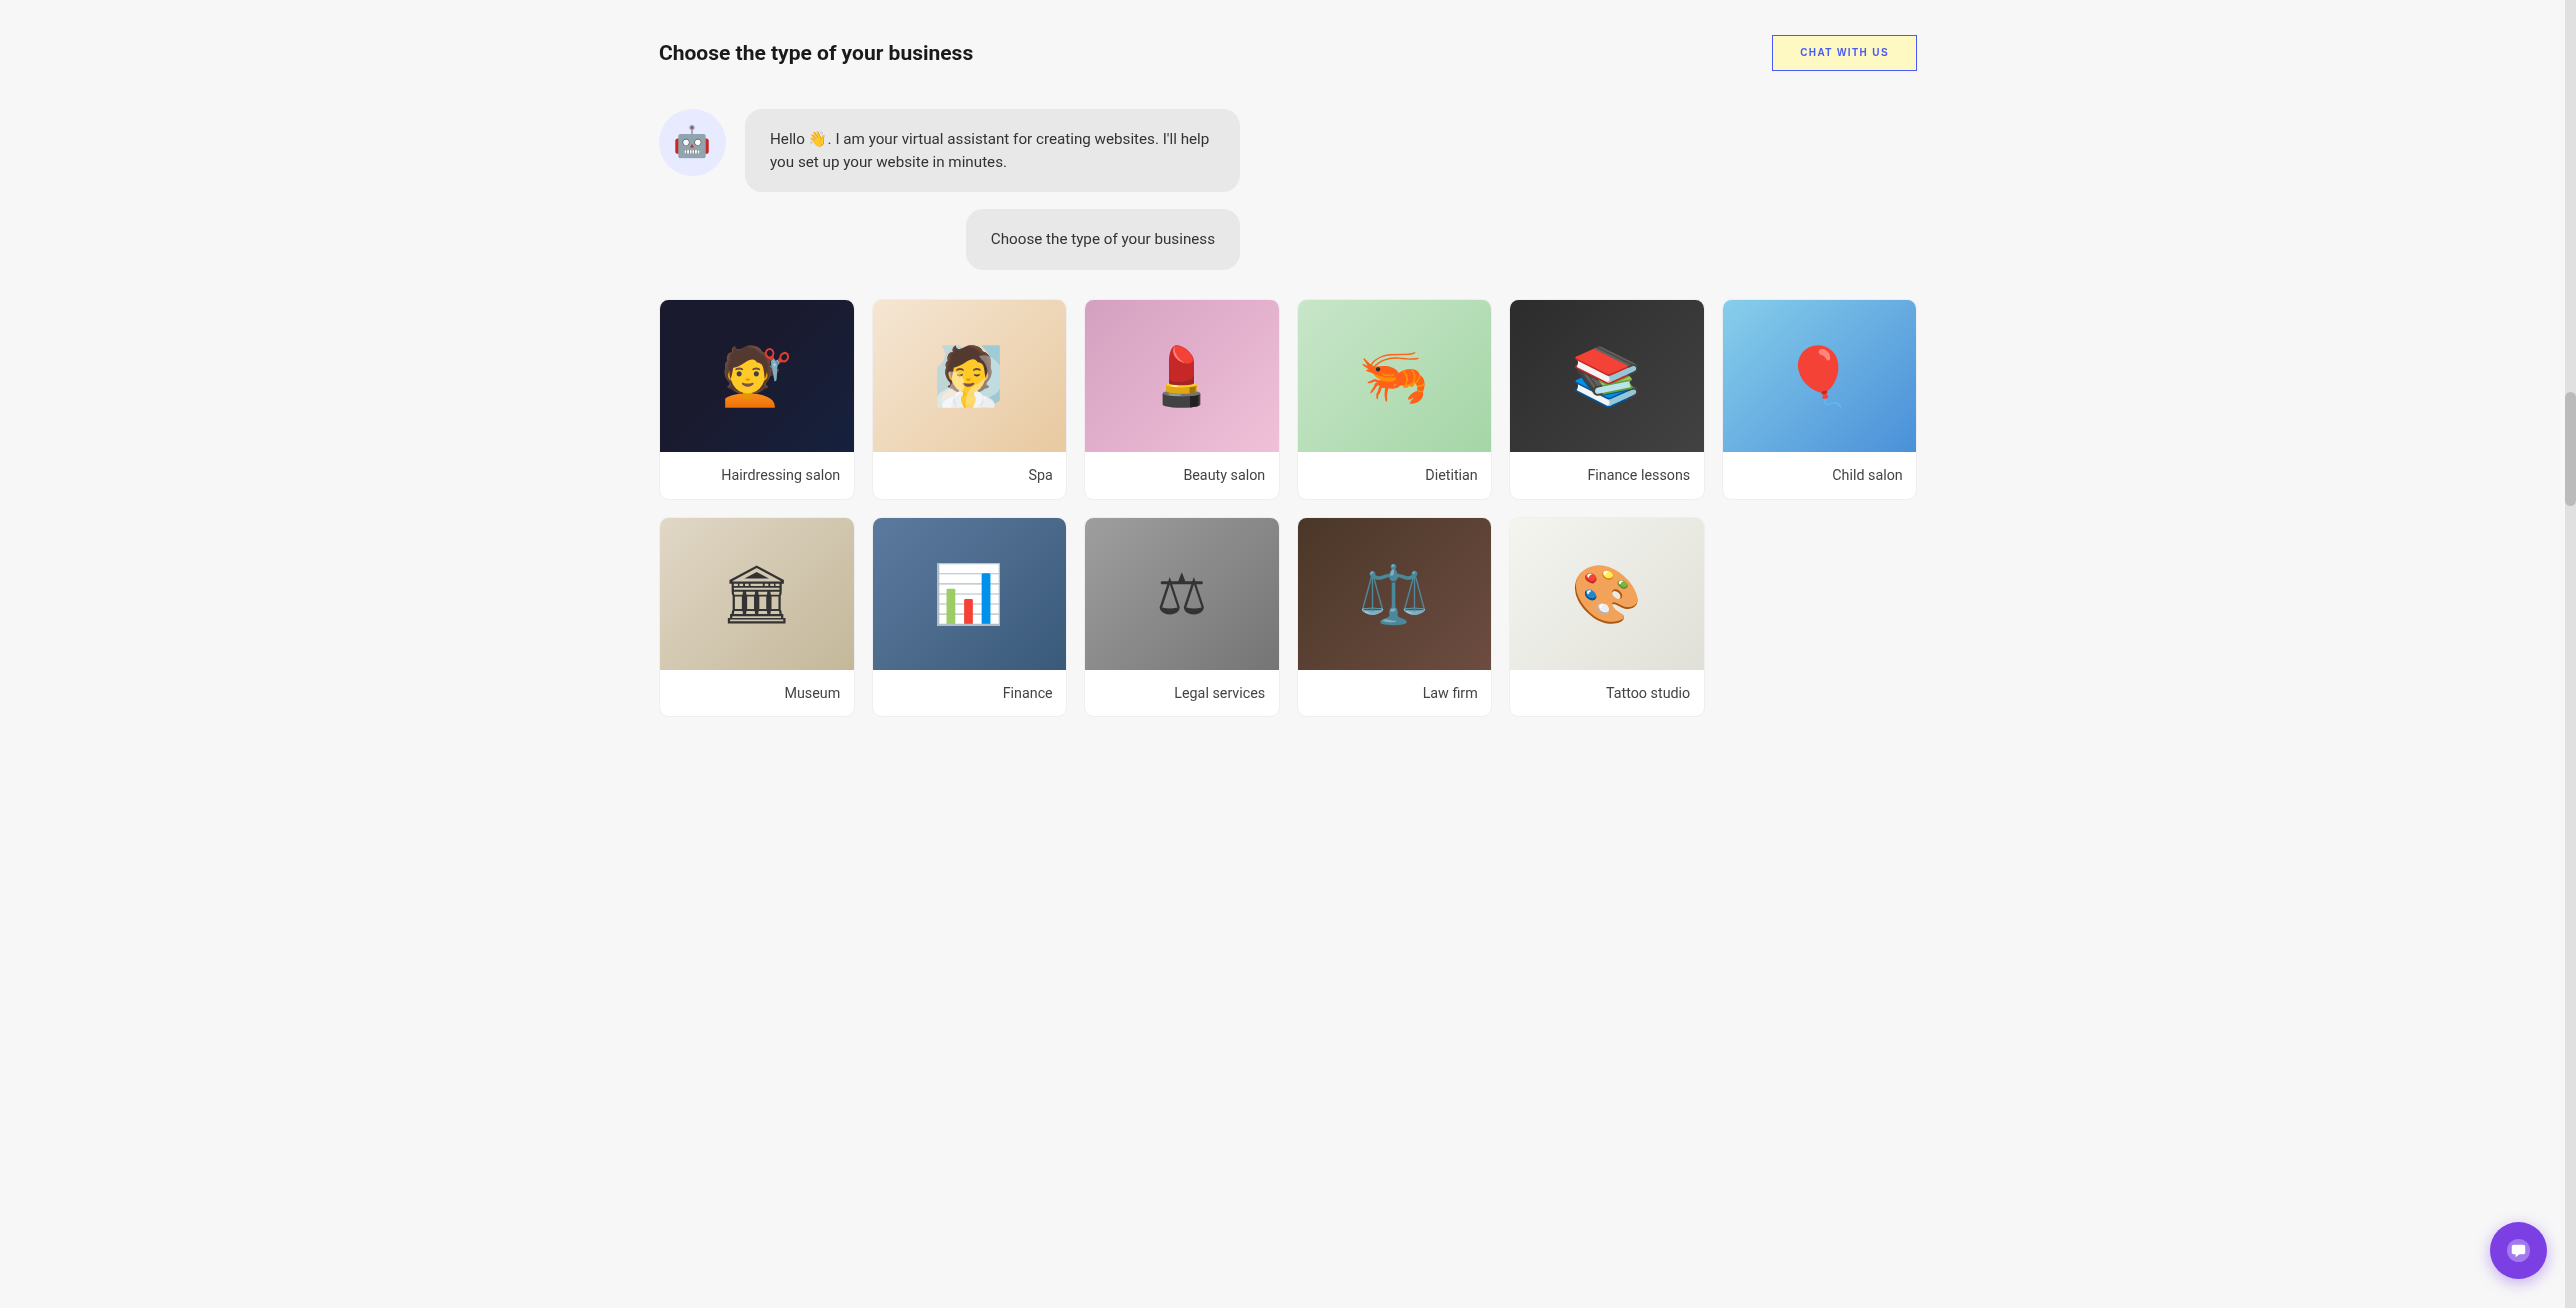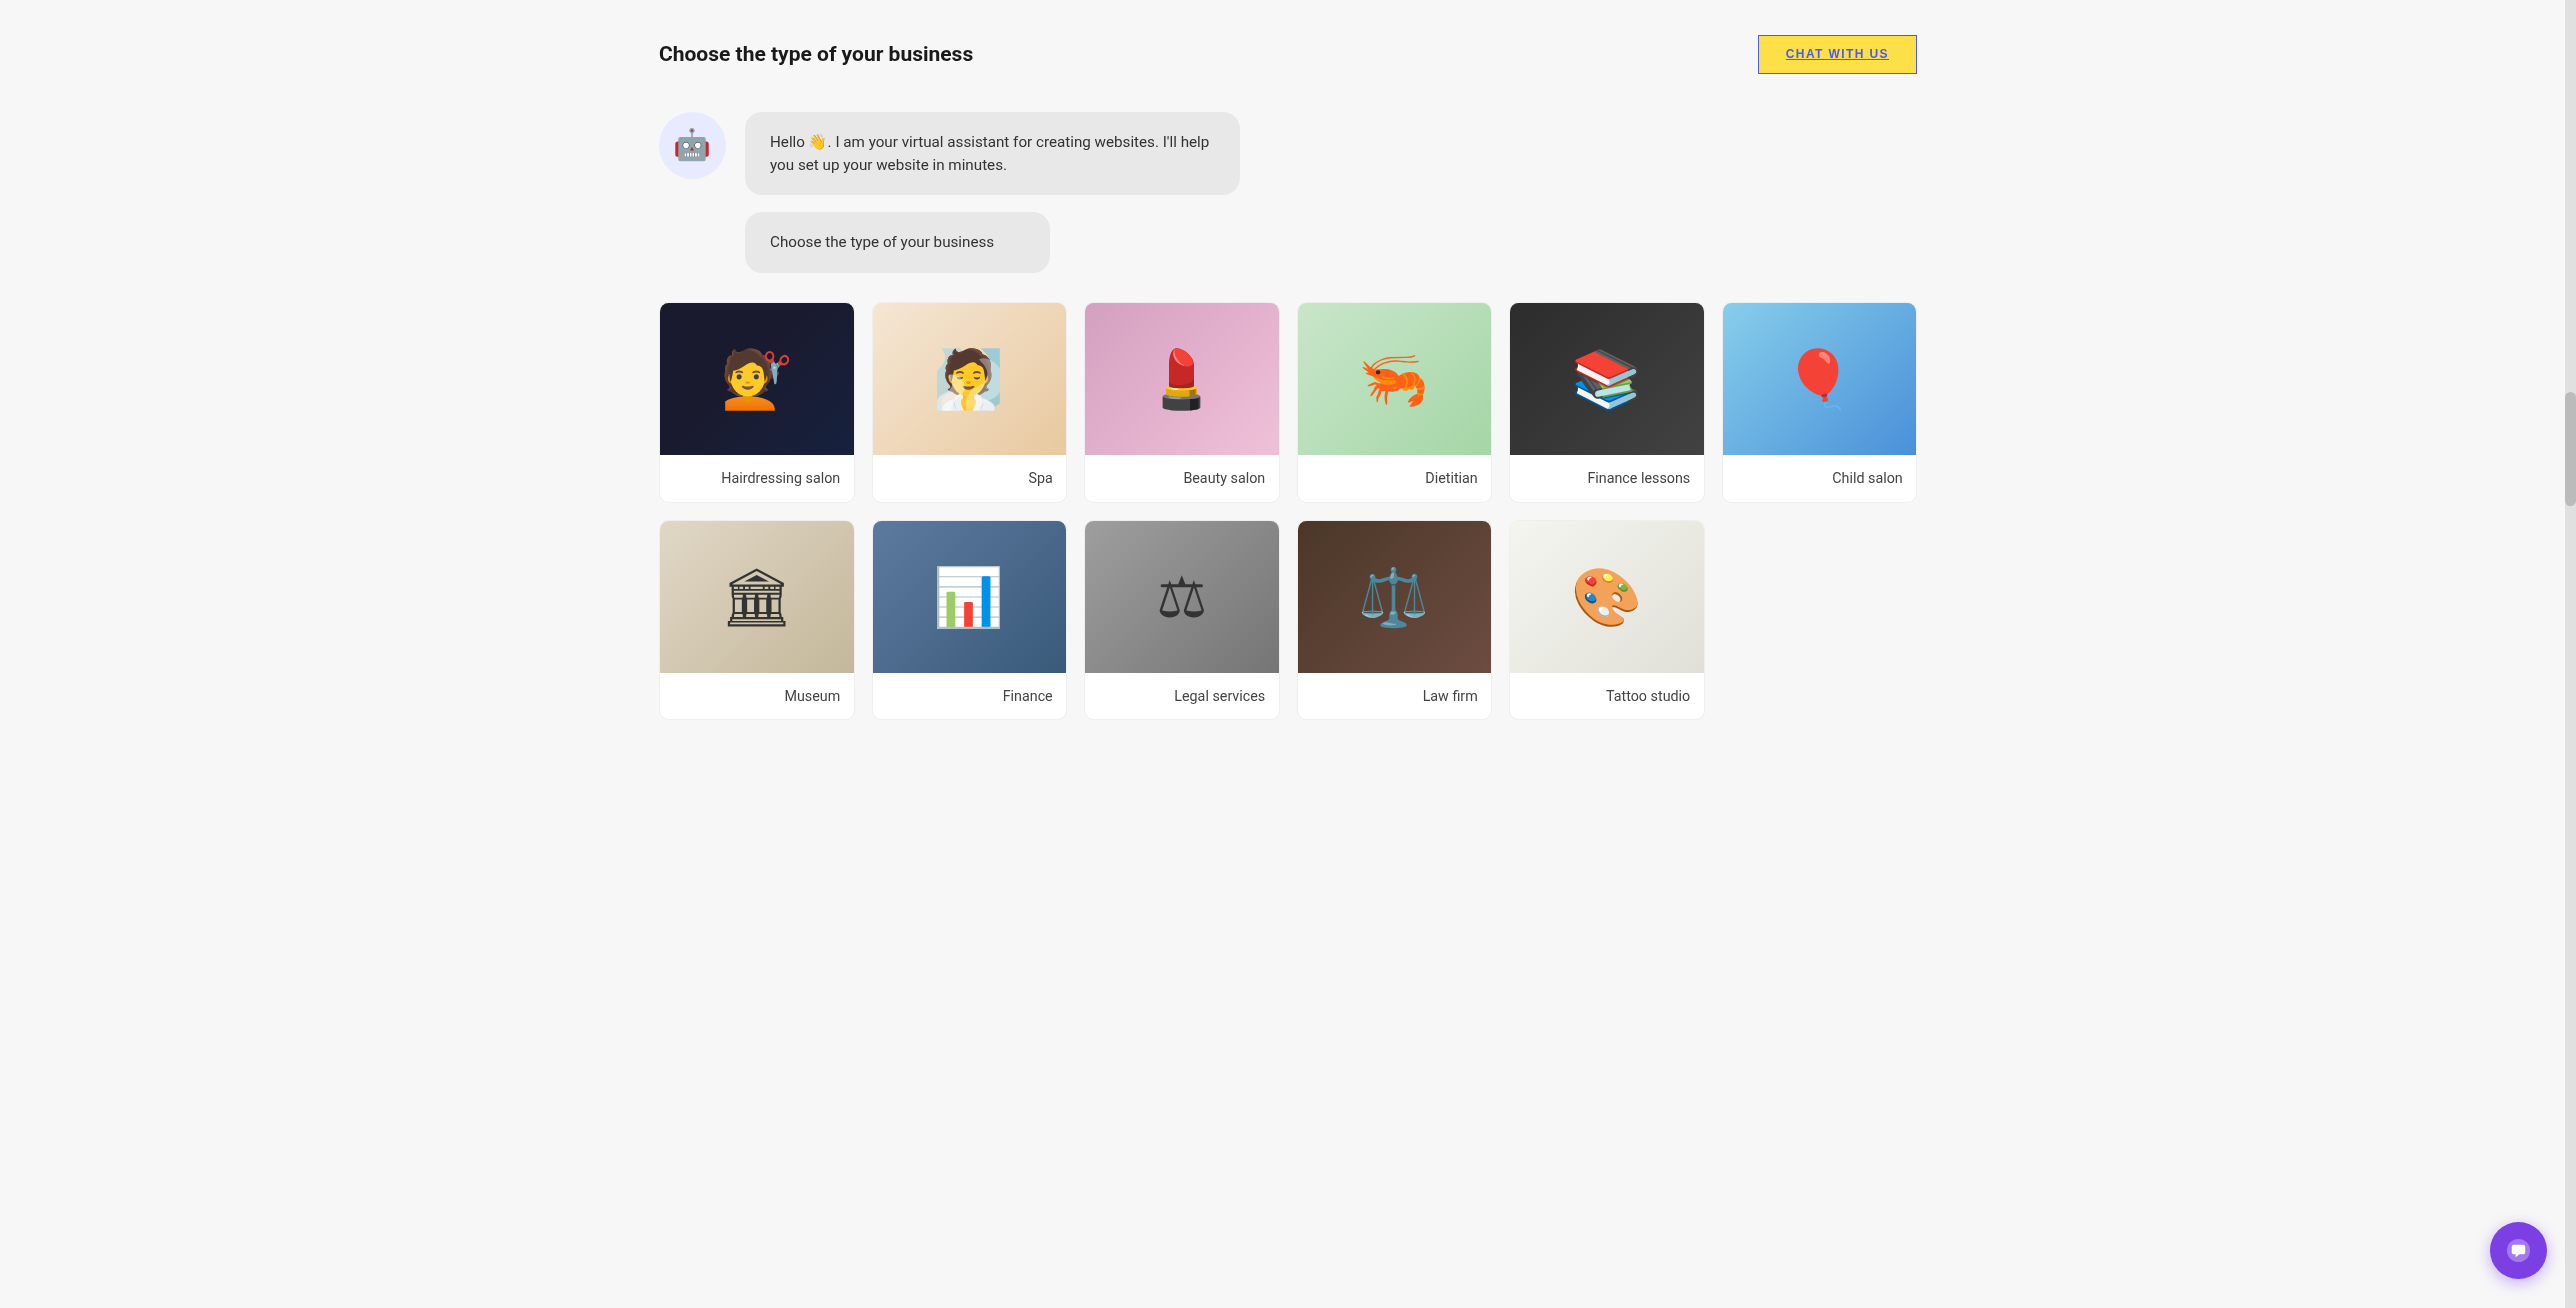--- a/index.html
+++ b/index.html
@@ -21,29 +21,28 @@
       align-items: center;
       margin-bottom: 38px;
     }
     .page-title {
       font-size: 21px;
       font-weight: 700;
       color: #1a1a1a;
     }
     .chat-btn {
       border: 1.9px solid #4a5af7;
-      background: #fde047;
+      background: #fef9c3;
       color: #4a5af7;
-      font-size: 12px;
+      font-size: 10px;
       font-weight: 700;
       letter-spacing: 1.4px;
       padding: 11.4px 27px;
       cursor: pointer;
       text-transform: uppercase;
-      text-decoration: underline;
     }
     .chat-section {
       display: flex;
       align-items: flex-start;
       gap: 19px;
       margin-bottom: 29px;
     }
     .bot-avatar {
       width: 67px;
       height: 67px;
@@ -52,20 +51,21 @@
       display: flex;
       align-items: center;
       justify-content: center;
       flex-shrink: 0;
       font-size: 27px;
     }
     .chat-bubbles {
       display: flex;
       flex-direction: column;
       gap: 17px;
+      align-items: flex-end;
     }
     .chat-bubble {
       background: #e8e8e8;
       border-radius: 17px;
       padding: 19px 25px;
       max-width: 495px;
       font-size: 15.2px;
       line-height: 1.5;
       color: #333;
     }

